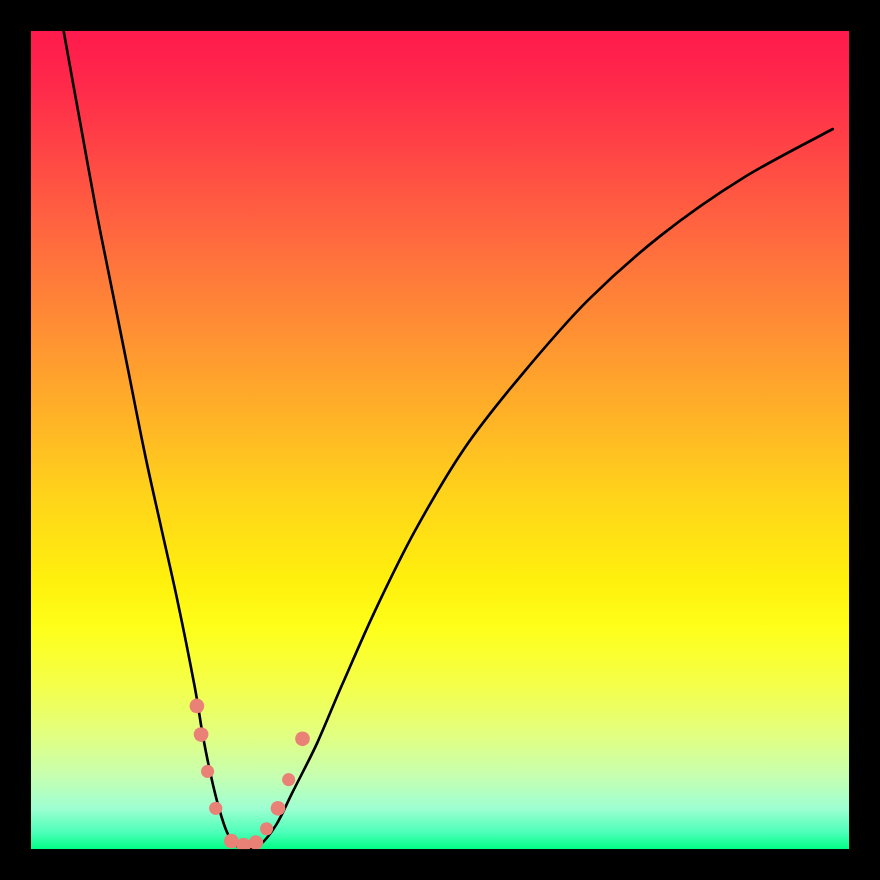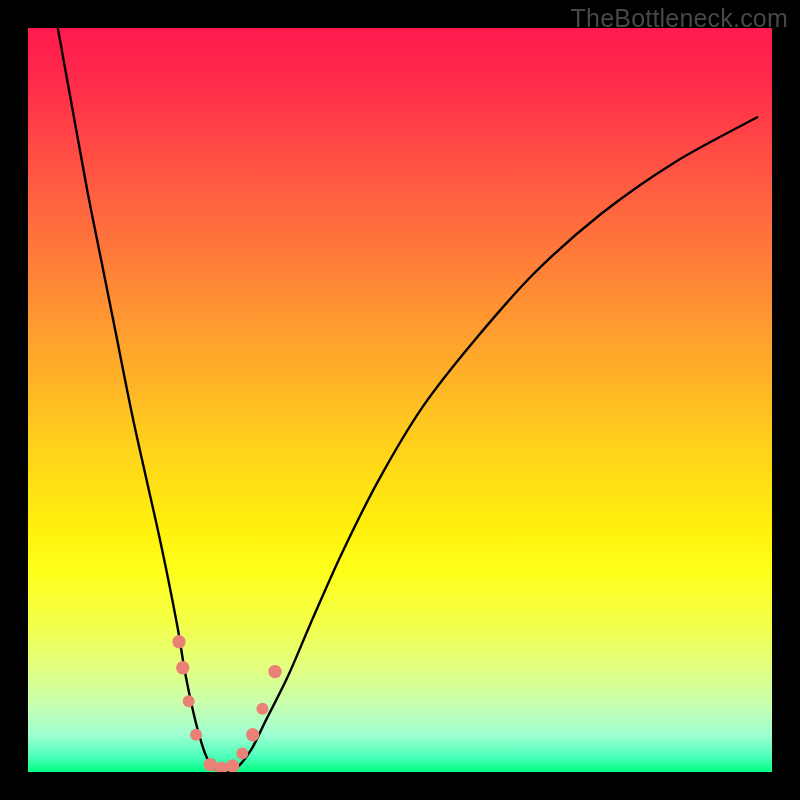--- a/index.html
+++ b/index.html
@@ -75,14 +75,13 @@
           <circle cx="182.3" cy="736.6" r="6.7" fill="#e98177"></circle>
           <circle cx="193.4" cy="740.3" r="6.7" fill="#e98177"></circle>
           <circle cx="204.6" cy="738.0" r="6.7" fill="#e98177"></circle>
           <circle cx="214.3" cy="725.4" r="6.0" fill="#e98177"></circle>
           <circle cx="224.7" cy="706.8" r="6.7" fill="#e98177"></circle>
           <circle cx="234.4" cy="680.8" r="6.0" fill="#e98177"></circle>
           <circle cx="247.0" cy="643.6" r="6.7" fill="#e98177"></circle>
         </g>
     </svg>
   </div>
-  <div class="watermark">TheBottleneck.com</div>
 </div>
 
 </body></html>

